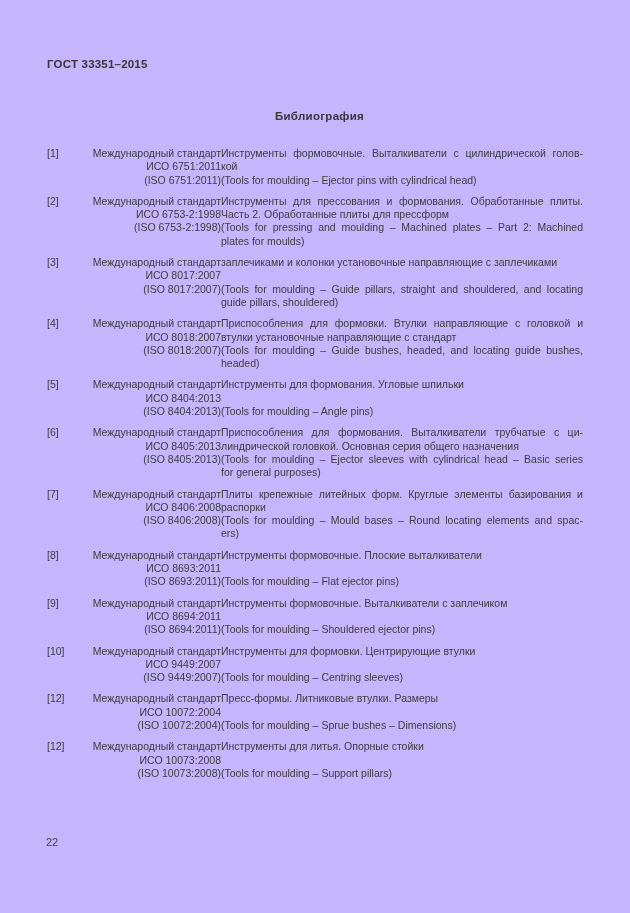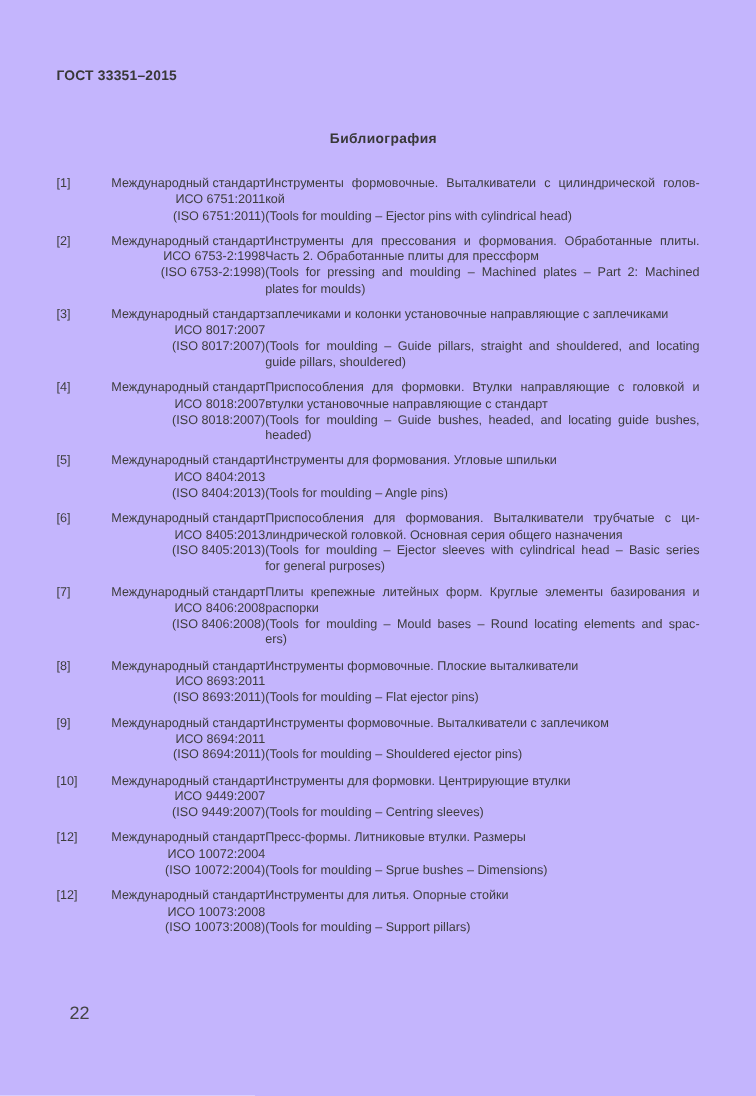--- a/index.html
+++ b/index.html
@@ -61,23 +61,22 @@
   .cell-desc .ln { white-space: nowrap; }
   .cell-desc .ln.jl {
     text-align: justify;
     text-align-last: justify;
   }
   .desc-ru { min-height: 26.6px; }
   .page-number {
     position: absolute;
     left: 46px;
     top: 836px;
-    font-size: 15px;
+    font-size: 11px;
     color: #444444;
-    margin-left: 12px;
   }
 </style>
 </head>
 <body>
 
 <div class="page">
   <div class="doc-header">ГОСТ 33351–2015</div>
   <div class="doc-title">Библиография</div>
   <div class="bib" id="bib">
       <div class="row">

